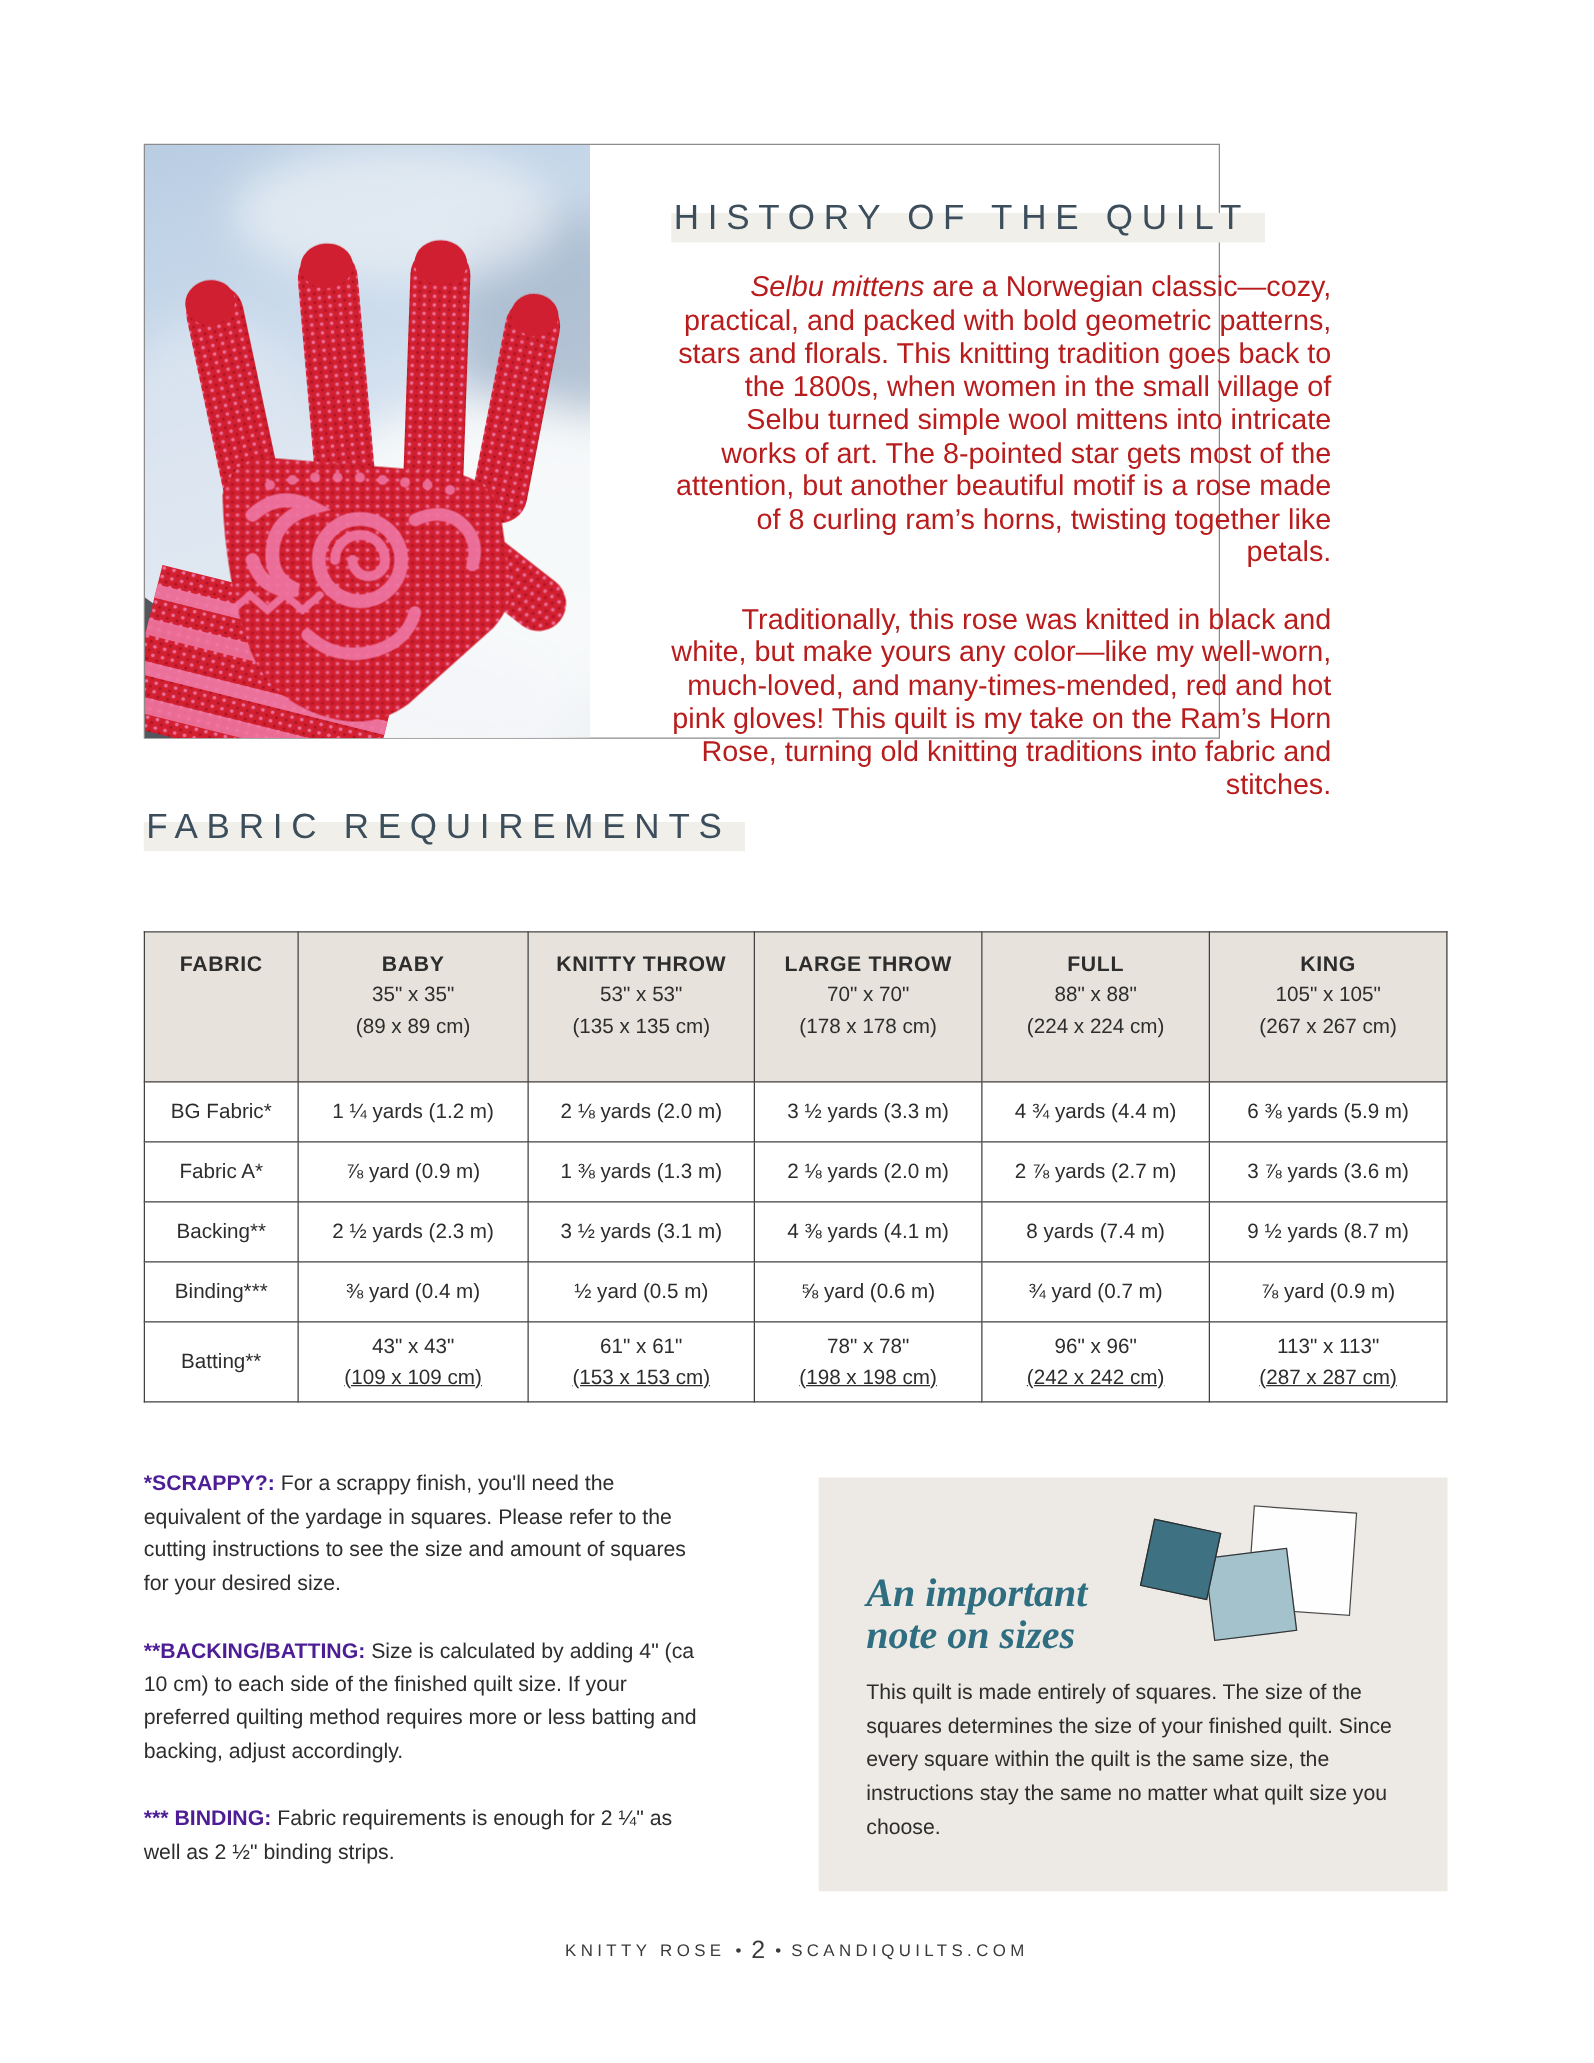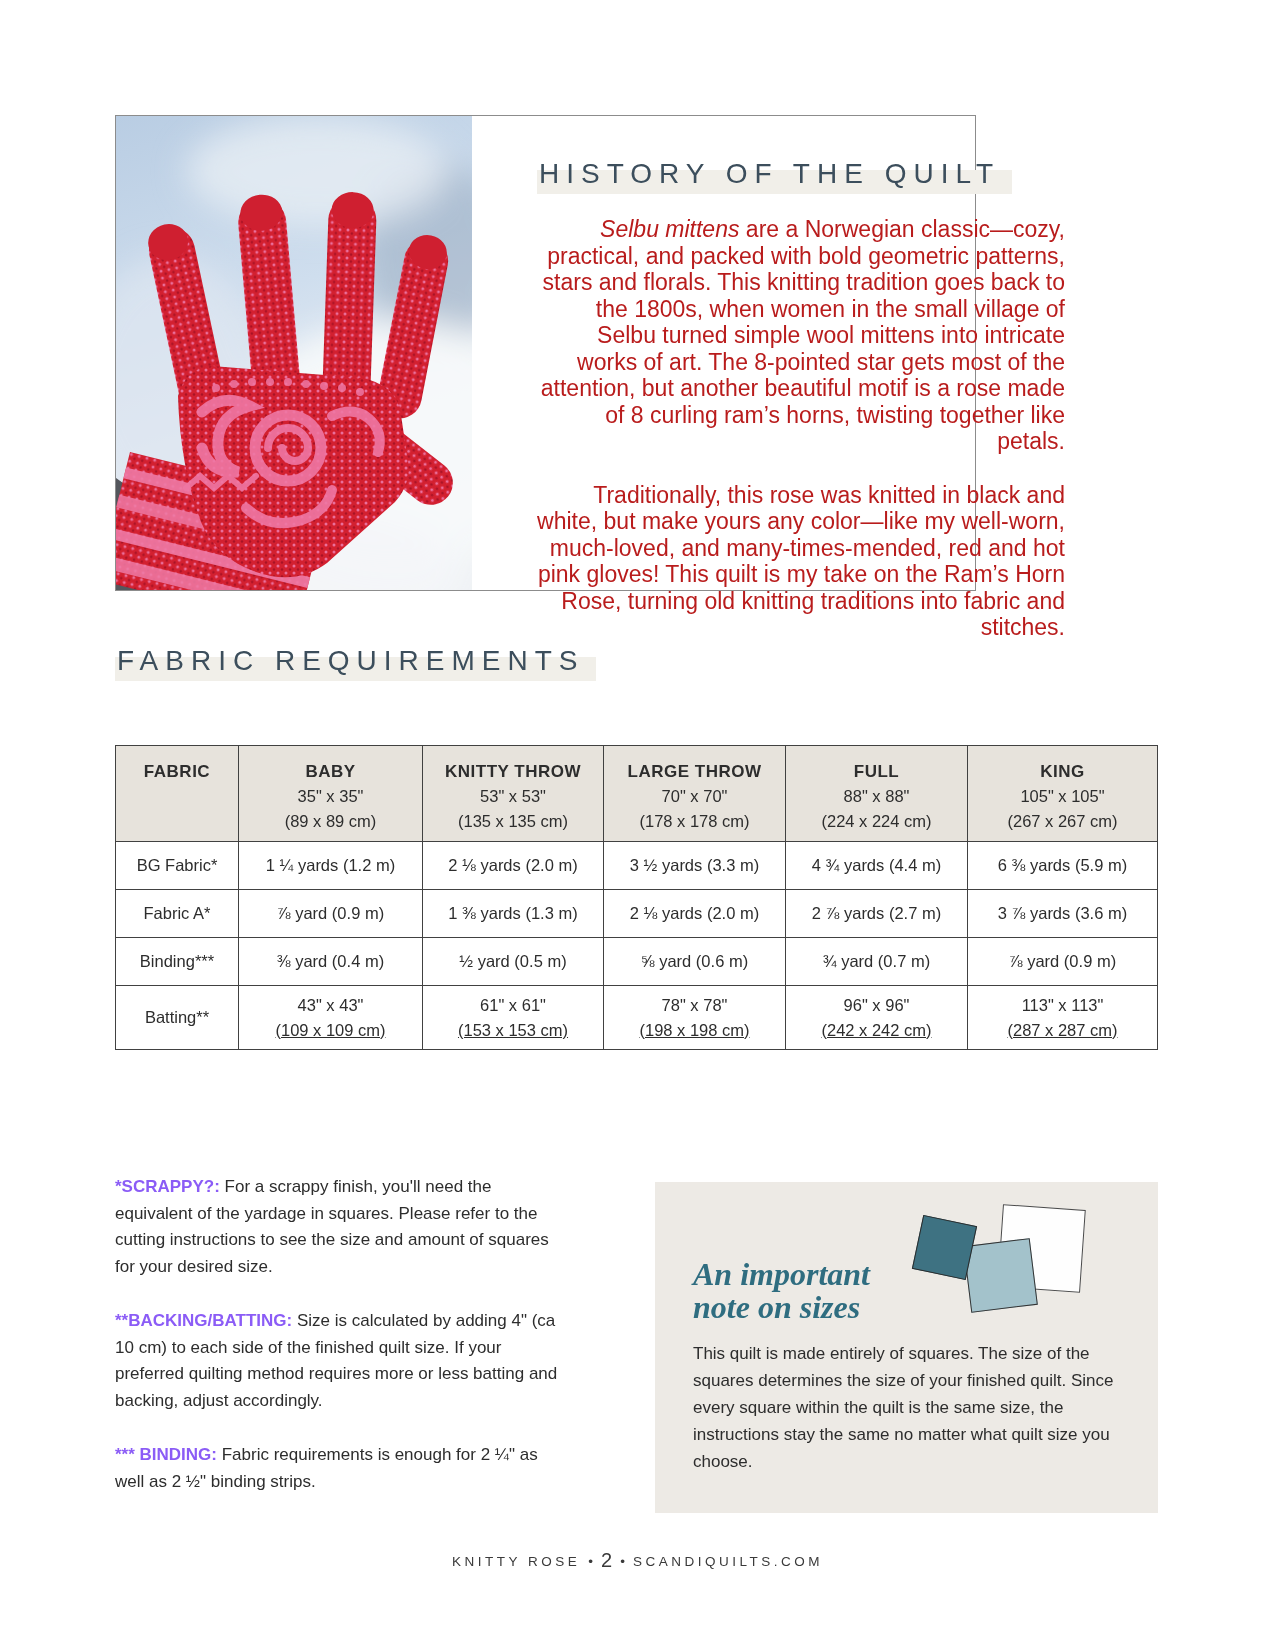--- a/index.html
+++ b/index.html
@@ -64,21 +64,21 @@
     table-layout: fixed;
   }
   table.fabric th, table.fabric td {
     border: 1px solid #414141;
     text-align: center;
     font-size: 16.5px;
     color: #2d2d2d;
   }
   table.fabric thead th {
     background: #e7e3dc;
-    height: 96px;
+    height: 120px;
     vertical-align: top;
     padding-top: 13px;
     font-weight: 400;
   }
   .col-name { display:block; font-weight: 700; font-size: 17px; letter-spacing: 0.5px; line-height: 25px; }
   .col-size { display:block; font-weight: 400; line-height: 25px; }
   .col-cm   { display:block; font-weight: 400; line-height: 25px; }
   table.fabric tbody td { height: 48px; vertical-align: middle; background:#ffffff; }
   table.fabric tbody tr.tall td { height: 64px; line-height: 25px; }
   .cell-l2 { display:block;text-decoration:underline; }
@@ -87,21 +87,21 @@
   .footnotes {
     position: absolute;
     left: 115px; top: 1174px;
     width: 452px;
   }
   .footnotes p {
     font-size: 17px;
     line-height: 26.5px;
     margin-bottom: 28px;
   }
-  .teal-label { color: #8b5cf6; font-weight: 700; }
+  .teal-label { color: #4c1d95; font-weight: 700; }
 
   
   .size-note {
     position: absolute;
     left: 655px; top: 1182px;
     width: 503px; height: 331px;
     background: #edeae5;
   }
   .squares { position: absolute; left: 0; top: 0; width: 100%; height: 100%; pointer-events: none; }
   .sq { position: absolute; }
@@ -282,20 +282,28 @@
       </tr>
       <tr>
         <td>Fabric A*</td>
         <td>⅞ yard (0.9 m)</td>
         <td>1 ⅜ yards (1.3 m)</td>
         <td>2 ⅛ yards (2.0 m)</td>
         <td>2 ⅞ yards (2.7 m)</td>
         <td>3 ⅞ yards (3.6 m)</td>
       </tr>
       <tr>
+        <td>Backing**</td>
+        <td>2 ½ yards (2.3 m)</td>
+        <td>3 ½ yards (3.1 m)</td>
+        <td>4 ⅜ yards (4.1 m)</td>
+        <td>8 yards (7.4 m)</td>
+        <td>9 ½ yards (8.7 m)</td>
+      </tr>
+      <tr>
         <td>Binding***</td>
         <td>⅜ yard (0.4 m)</td>
         <td>½ yard (0.5 m)</td>
         <td>⅝ yard (0.6 m)</td>
         <td>¾ yard (0.7 m)</td>
         <td>⅞ yard (0.9 m)</td>
       </tr>
       <tr class="tall">
         <td>Batting**</td>
         <td><span>43" x 43"</span><span class="cell-l2">(109 x 109 cm)</span></td>

